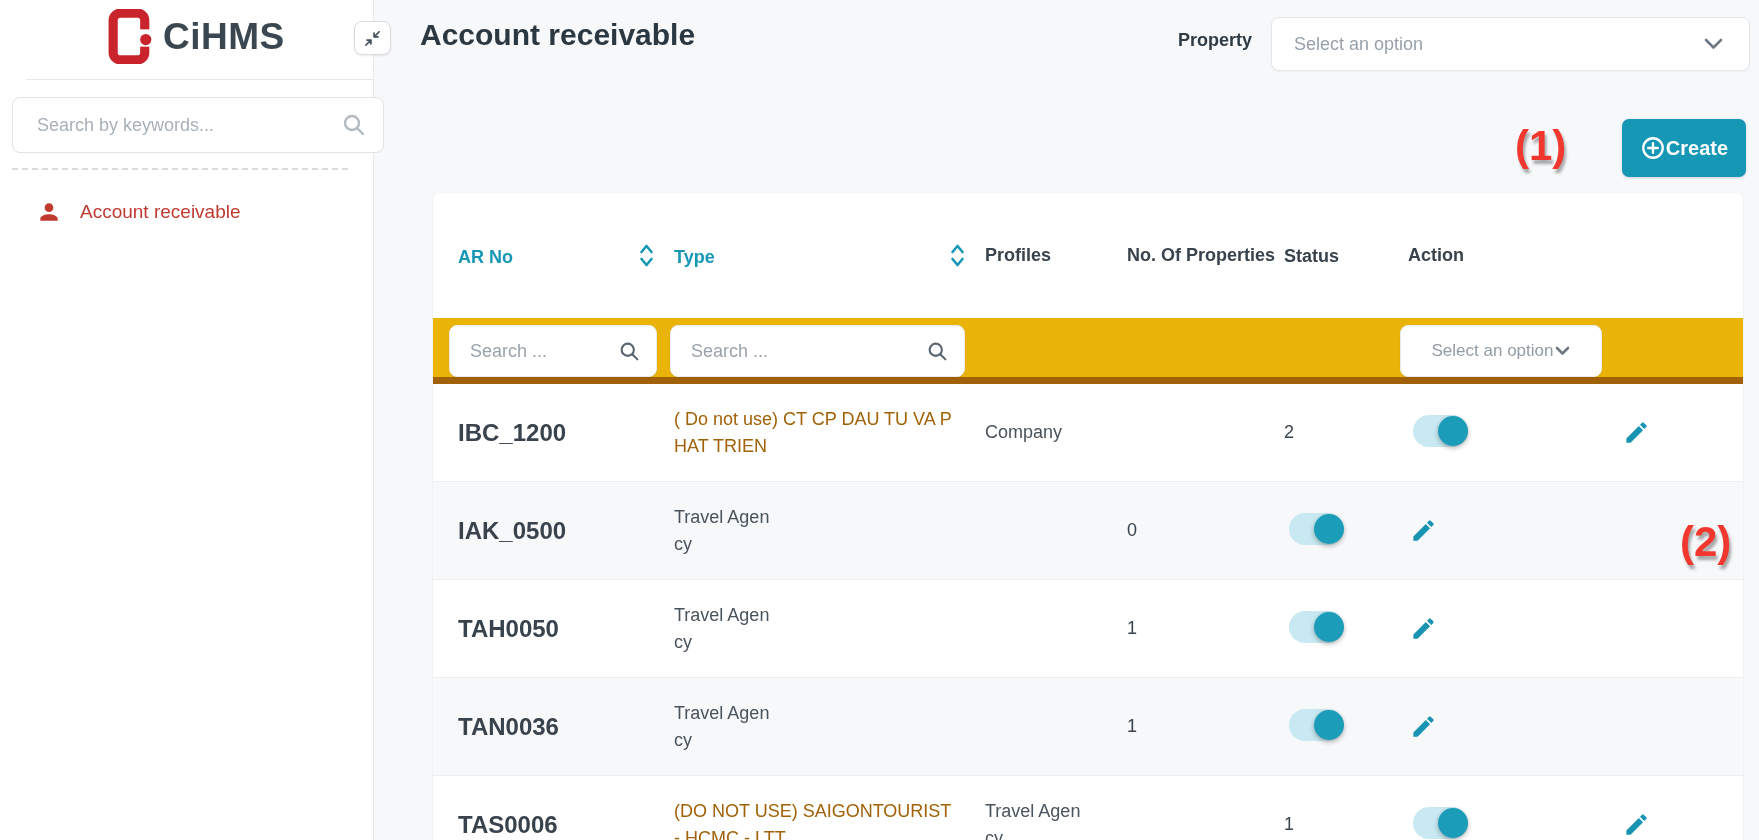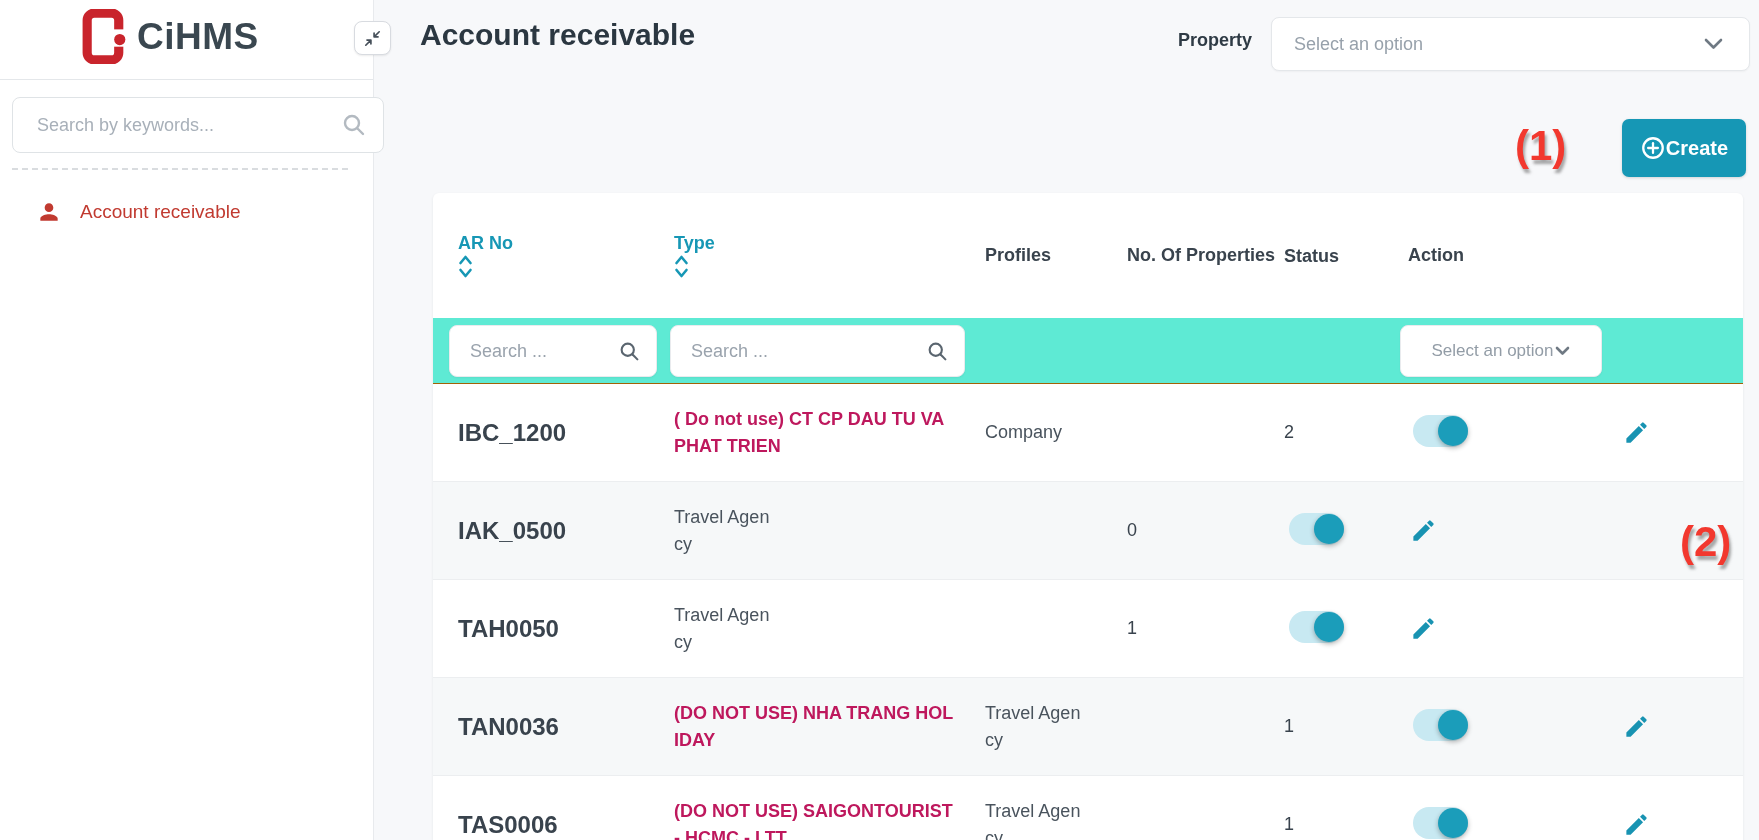--- a/index.html
+++ b/index.html
@@ -1,20 +1,20 @@
 <!DOCTYPE html>
 <html><head>
 <meta charset="utf-8">
 <style>
   * { margin:0; padding:0; box-sizing:border-box; }
   html,body { width:1759px; height:840px; overflow:hidden; font-family:"Liberation Sans", sans-serif; }
   #app { position:relative; width:1759px; height:840px; background:#f7f8fa; }
 
   
-  .sidebar { position:absolute; left:0; top:0; width:374px; height:840px; background:#ffffff; border-right:1px solid #e8eaed; z-index:2; }
+  .sidebar { position:absolute; left:0; top:0; width:374px; height:840px; background:#ffffff; border-right:1px solid #e8eaed; z-index:2;padding-left:26px; }
   .logo-row { position:relative; height:80px; border-bottom:1px solid #e4e7ea; }
   .logo-icon { position:absolute; left:81px; top:9px; }
   .logo-text { position:absolute; left:137px; top:16px; font-size:37px; font-weight:700; color:#3a4750; letter-spacing:0.5px; }
   .collapse-btn { position:absolute; left:354px; top:21px; width:37px; height:34px; background:#fff; border:1px solid #d8dbe0; border-radius:8px; box-shadow:0 1px 2px rgba(0,0,0,0.08); cursor:pointer; display:flex; align-items:center; justify-content:center; z-index:5; }
   .side-search { position:absolute; left:12px; top:97px; width:372px; height:56px; }
   .side-search input { width:100%; height:100%; border:1px solid #dfe3e6; border-radius:8px; padding:0 48px 0 24px; font-size:18px; color:#4a545e; background:#fff; outline:none; font-family:"Liberation Sans", sans-serif; }
   .side-search input::placeholder { color:#a8b0b9; }
   .side-search .mag { position:absolute; right:18px; top:16px; }
   .dashed-divider { position:absolute; left:12px; top:168px; width:336px; border-top:2px dashed #d9dcdf; }
   .menu-item { position:absolute; left:0; top:190px; width:374px; height:44px; display:flex; align-items:center; cursor:pointer; }
@@ -31,35 +31,35 @@
 
   
   .ann { position:absolute; font-size:42px; font-weight:800; color:#f2382e; text-shadow:2px 4px 3px rgba(110,110,110,0.6); z-index:6; }
   .ann1 { left:1515px; top:122px; }
   .ann2 { left:1680px; top:518px; }
 
   
   .card { position:absolute; left:433px; top:193px; width:1310px; height:690px; background:#fff; border-radius:6px 6px 0 0; box-shadow:0 1px 3px rgba(27,35,44,0.08); z-index:1; }
   .thead { height:125px; display:grid; grid-template-columns:216px 311px 142px 157px 124px 213px auto; align-items:center; padding-left:25px; }
   .hcell { font-size:18px; font-weight:700; color:#39434d; }
-  .hcell.sortable { color:#1697b5; display:flex; align-items:flex-start; justify-content:space-between; padding-right:20px;flex-direction:column; }
+  .hcell.sortable { color:#1697b5; display:flex; align-items:flex-end; justify-content:space-between; padding-right:20px; }
   .thead .hcell:nth-child(5) { max-width:105px; white-space:normal; line-height:38px; }
 
-  .filter-row { position:relative; height:66px; background:#5eead4; border-bottom:1px solid #a16207; }
+  .filter-row { position:relative; height:66px; background:#eab308; border-bottom:7px solid #a16207; }
   .f-input { position:absolute; top:7px; height:52px; background:#fff; border:1px solid #e9ebee; border-radius:8px; box-shadow:0 1px 2px rgba(0,0,0,0.05); display:flex; align-items:center; }
   .f-input input { flex:1; min-width:0; border:none; outline:none; background:transparent; padding:0 6px 0 20px; font-size:18px; color:#4a545e; font-family:"Liberation Sans", sans-serif; }
   .f-input input::placeholder { color:#9aa3ad; }
   .f-input .mag { margin-right:16px; flex:none; }
   .f-select { position:absolute; top:7px; left:967px; width:202px; height:52px; background:#fff; border:1px solid #e9ebee; border-radius:8px; box-shadow:0 1px 2px rgba(0,0,0,0.05); display:flex; align-items:center; justify-content:center; gap:2px; cursor:pointer; }
   .f-select .ph { font-size:17px; color:#929ca6; }
 
   .trow { display:grid; grid-template-columns:216px 311px 142px 157px 124px 213px auto; align-items:center; padding-left:25px; height:98px; border-bottom:1px solid #eceef0; background:#fff; }
   .trow:nth-child(even) { background:#f6f8f9; }
   .cell-arno { font-size:24px; font-weight:700; color:#39434d; }
-  .cell-name { font-size:18px; font-weight:700; color:#be185d; max-width:281px; word-break:break-all; line-height:27px; }
+  .cell-name { font-size:18px; font-weight:400; color:#a16207; max-width:281px; word-break:break-all; line-height:27px; }
   .cell-type { font-size:18px; color:#49535d; max-width:100px; word-break:break-all; line-height:27px; }
   .cell-count { font-size:18px; color:#39434d; }
 
   .toggle { position:relative; width:55px; height:32px; margin-left:5px; border-radius:16px; background:#c8e9f2; cursor:pointer; display:inline-block; }
   .toggle .knob { position:absolute; top:1px; right:0px; width:30px; height:30px; border-radius:50%; background:#1b9dba; box-shadow:0 2px 5px rgba(0,0,0,0.3); }
 
   .edit-btn { background:none; border:none; cursor:pointer; width:30px; height:30px; padding:0; display:flex; align-items:center; justify-content:center; }
 
   svg { display:block; }
 </style>
@@ -256,23 +256,20 @@
                 <path d="M3 17.25V21h3.75L17.81 9.94l-3.75-3.75L3 17.25zM20.71 7.04a.996.996 0 0 0 0-1.41l-2.34-2.34a.996.996 0 0 0-1.41 0l-1.83 1.83 3.75 3.75 1.83-1.83z"></path>
               </svg>
             </button>
           </div>
         </div>
         <div class="trow">
           <div>
             <div class="cell-arno">TAN0036</div>
           </div>
           <div>
-            <div class="cell-name">(DO NOT USE) NHA TRANG HOLIDAY</div>
-          </div>
-          <div>
             <div class="cell-type">Travel Agency</div>
           </div>
           <div>
             <div class="cell-count"></div>
           </div>
           <div>
             <div class="cell-count">1</div>
           </div>
           <div><span class="toggle"><span class="knob"></span></span></div>
           <div>

